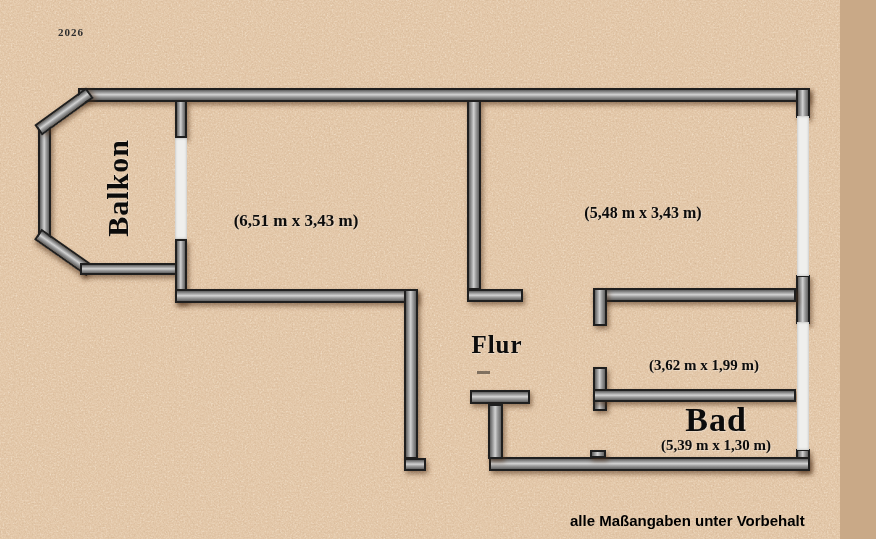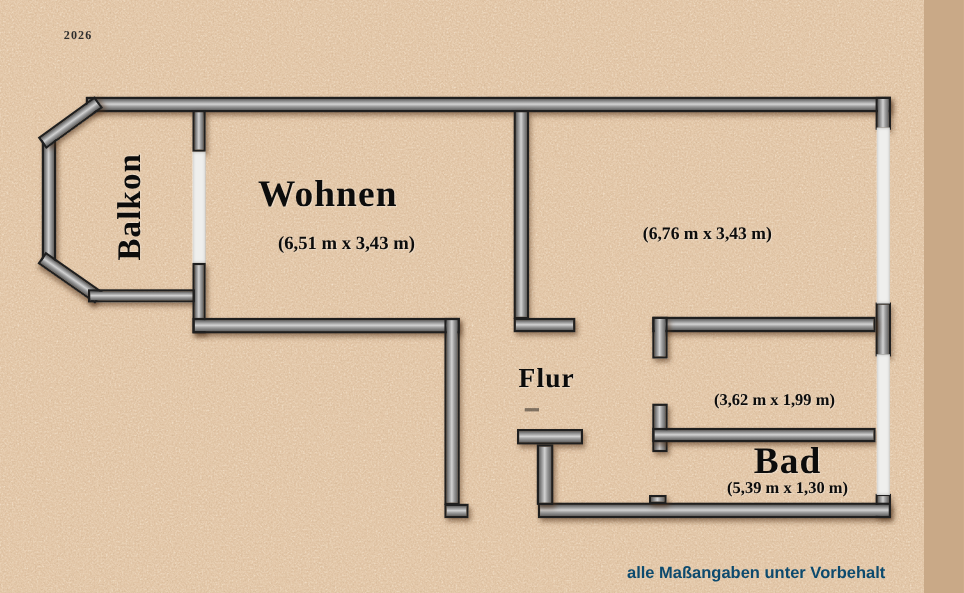--- a/index.html
+++ b/index.html
@@ -35,21 +35,21 @@
   .room-dims { letter-spacing:0px; }
   .rot { transform:translate(-50%,-50%) rotate(-90deg); }
 
   .plan-number {
     position:absolute; z-index:4; left:58px; top:26px;
     font-size:11px; font-weight:bold; color:#2e2e2e; letter-spacing:1px;
   }
   .disclaimer {
     position:absolute; z-index:4; left:570px; top:512px;
     font-family:"Liberation Sans", sans-serif;
-    font-size:15px; font-weight:bold; color:#0c4a6e;
+    font-size:15px; font-weight:bold; color:#000000;
   }
   .tick {
     position:absolute; z-index:4; left:477px; top:371px; width:13px; height:3px;
     background:rgba(45,40,35,0.55);
   }
 </style>
 </head>
 <body>
 
 <div class="stage">
@@ -102,24 +102,23 @@
   <div class="wall v" style="left:488px; top:404px; width:15px; height:55px;"></div>
 
   <div class="opening" style="left:175px; top:138px; width:12px; height:101px;"></div>
   <div class="opening" style="left:797px; top:116px; width:12px; height:160px;"></div>
   <div class="opening" style="left:797px; top:322px; width:12px; height:128px;"></div>
 
   <div class="plan-number">2026</div>
 
   <div class="label room-name rot" style="left:118px; top:188px; font-size:30px;">Balkon</div>
 
-  <div class="label room-name" style="left:298px; top:177px; font-size:34px;">Wohnen</div>
-  <div class="label room-dims" style="left:296px; top:221px; font-size:17px;margin-left:19px;">(6,51 m x 3,43 m)</div>
+  <div class="label room-dims" style="left:296px; top:221px; font-size:17px;">(6,51 m x 3,43 m)</div>
 
-  <div class="label room-dims" style="left:643px; top:213px; font-size:16px;">(6,76 m x 3,43 m)</div>
+  <div class="label room-dims" style="left:643px; top:213px; font-size:16px;">(5,48 m x 3,43 m)</div>
 
   <div class="label room-name" style="left:497px; top:345px; font-size:25px;">Flur</div>
   <div class="tick"></div>
 
   <div class="label room-dims" style="left:704px; top:365px; font-size:15px;">(3,62 m x 1,99 m)</div>
 
   <div class="label room-name" style="left:716px; top:420px; font-size:34px;">Bad</div>
   <div class="label room-dims" style="left:716px; top:445px; font-size:15px;">(5,39 m x 1,30 m)</div>
 
   <div class="disclaimer">alle Maßangaben unter Vorbehalt</div>

